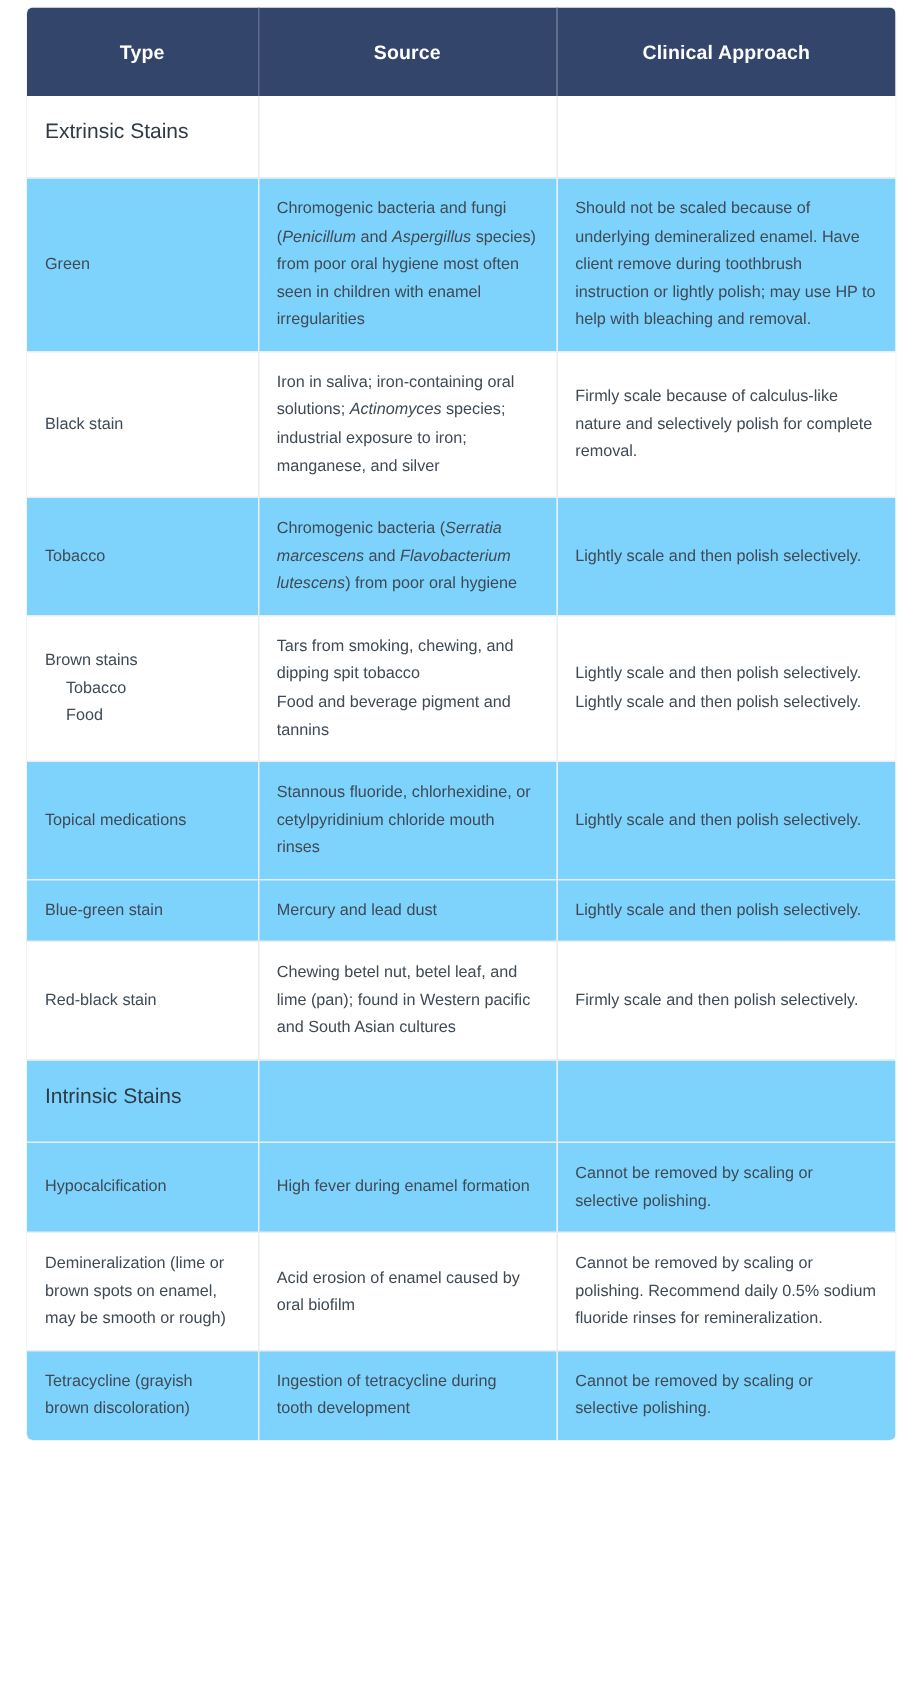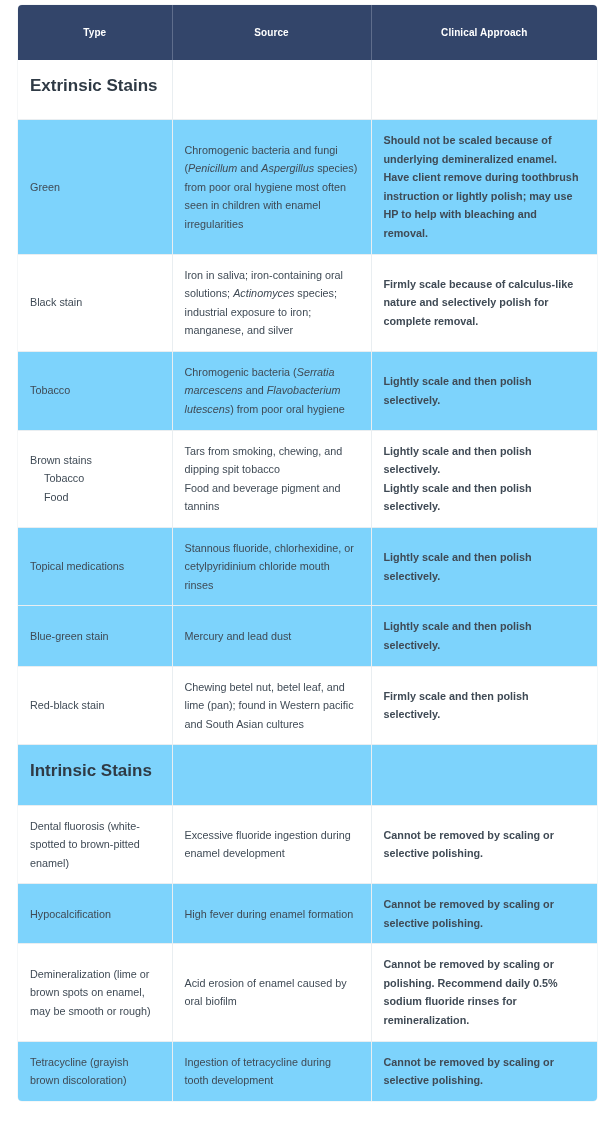--- a/index.html
+++ b/index.html
@@ -27,50 +27,50 @@
     overflow: hidden;
     box-shadow: 0 0 0 0.5px #eceff1;
   }
   col.c1 { width: 154px; }
   col.c2 { width: 199px; }
   col.c3 { width: 226px; }
 
   thead th {
     background: #33456a;
     color: #ffffff;
-    font-size: 10px;
+    font-size: 13px;
     font-weight: bold;
     text-align: center;
     padding: 22px 8px 22px 8px;
     border-right: 1px solid #5f6d8c;
     letter-spacing: 0.1px;
     vertical-align: middle;
   }
   thead th:last-child { border-right: none; }
 
   tbody td {
     font-size: 10.8px;
     line-height: 1.72;
     color: #3f4a55;
     padding: 11px 13px 11px 12px;
     border-right: 1px solid #e9eef1;
     border-bottom: 1px solid #e9eef1;
     vertical-align: middle;
     word-wrap: break-word;
   }
-  tbody td:last-child { border-right: none; font-weight: bold; }
+  tbody td:last-child { border-right: none; }
   tbody tr:last-child td { border-bottom: none; }
 
   tr.tint td { background: #7dd3fc; }
   tr.plain td { background: #ffffff; }
 
   td.section-cell {
-    font-weight: bold;
+    font-weight: normal;
     color: #2f3a45;
-    font-size: 17px;
+    font-size: 14px;
     padding-bottom: 19px;
     vertical-align: middle;
   }
   td.section-blank { }
 
   .sub { display: block; padding-left: 14px; }
   .line { display: block; }
   em { font-style: italic; }
 </style>
 </head>
@@ -150,25 +150,20 @@
         <td>Chewing betel nut, betel leaf, and lime (pan); found in Western pacific and South Asian cultures</td>
         <td>Firmly scale and then polish selectively.</td>
       </tr>
 
       <tr class="tint">
         <td class="section-cell">Intrinsic Stains</td>
         <td class="section-blank"></td>
         <td class="section-blank"></td>
       </tr>
 
-      <tr class="plain">
-        <td>Dental fluorosis (white-spotted to brown-pitted enamel)</td>
-        <td>Excessive fluoride ingestion during enamel development</td>
-        <td>Cannot be removed by scaling or selective polishing.</td>
-      </tr>
 
       <tr class="tint">
         <td>Hypocalcification</td>
         <td>High fever during enamel formation</td>
         <td>Cannot be removed by scaling or selective polishing.</td>
       </tr>
 
       <tr class="plain">
         <td>Demineralization (lime or brown spots on enamel, may be smooth or rough)</td>
         <td>Acid erosion of enamel caused by oral biofilm</td>

